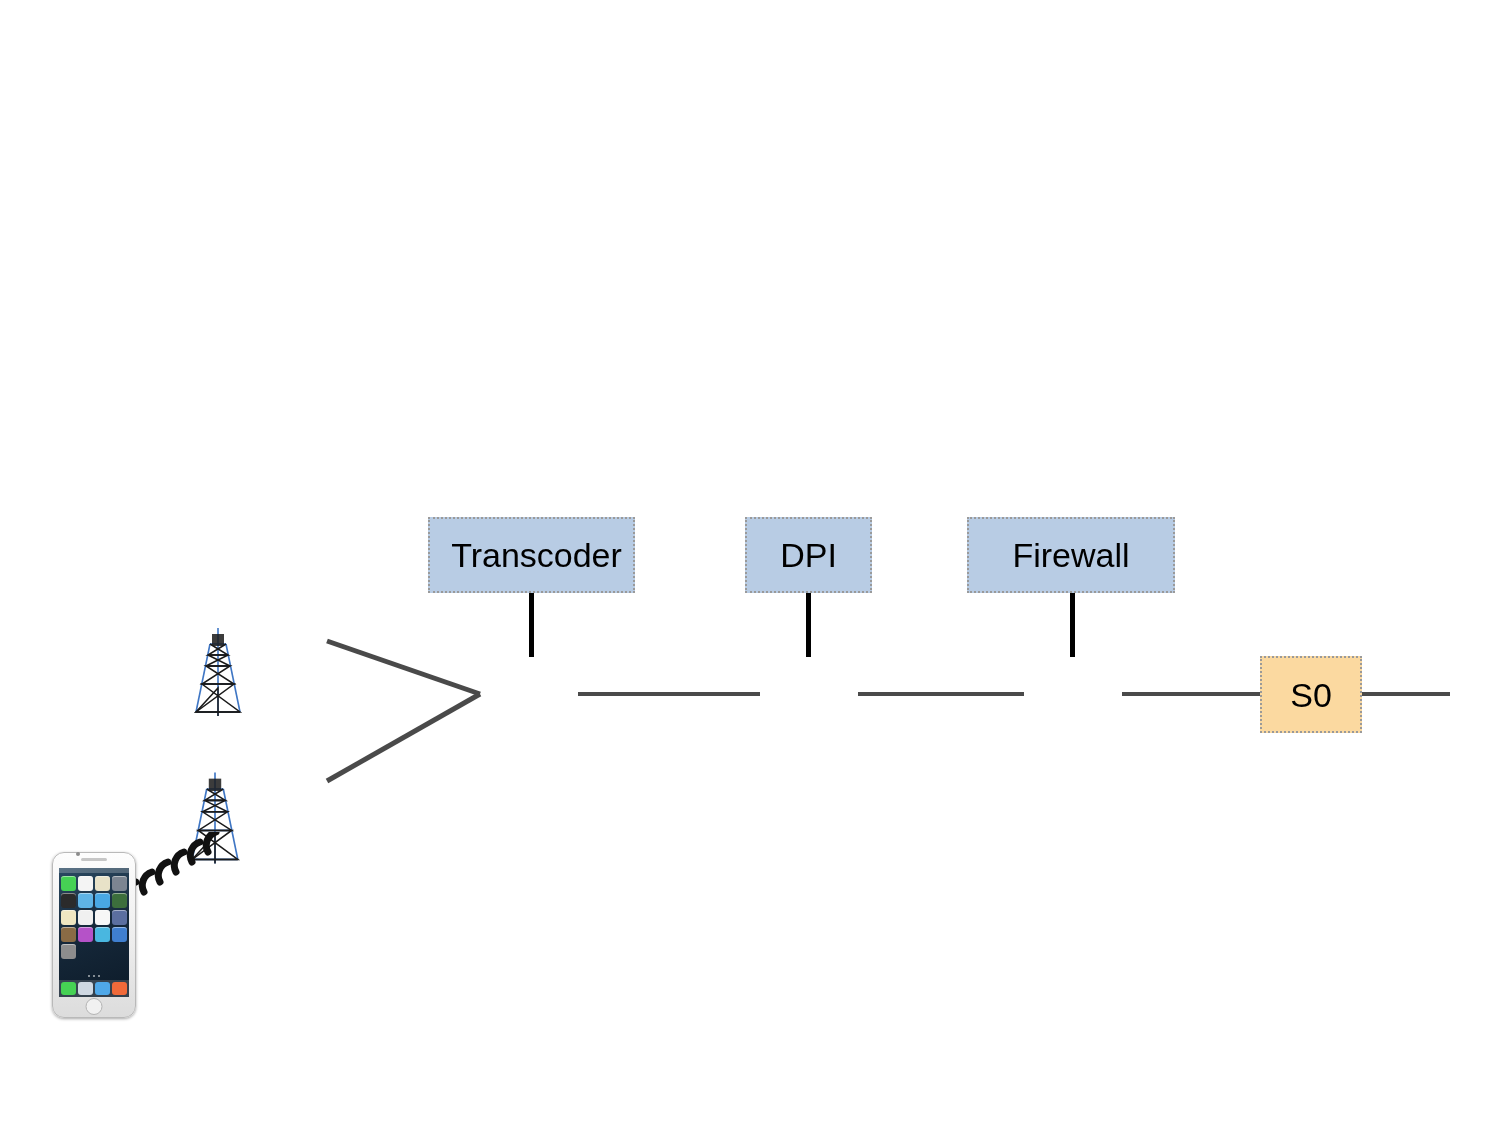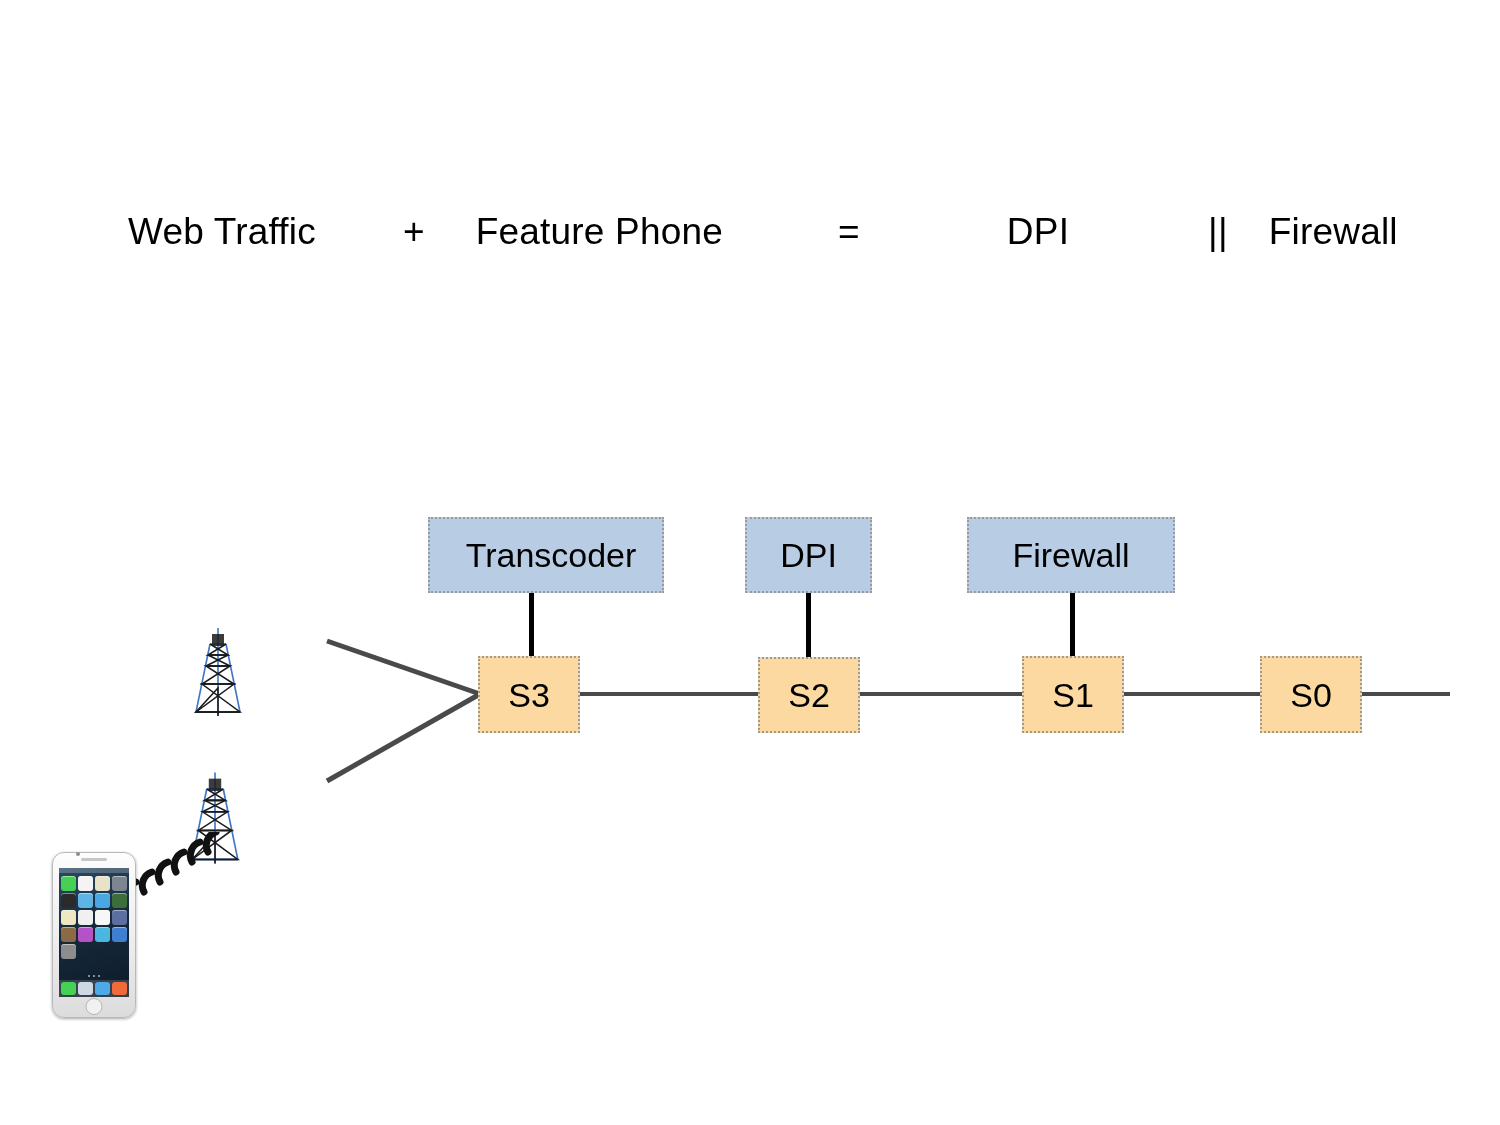--- a/index.html
+++ b/index.html
@@ -114,69 +114,45 @@
     position:absolute;left:0;right:0;bottom:19px;height:4px;
     display:flex;justify-content:center;gap:3px;align-items:center;
   }
   #phone-dots i{width:2px;height:2px;border-radius:50%;background:rgba(255,255,255,.65);}
 </style>
 </head>
 <body>
 
 <div id="stage">
 
-  <div id="title-row">
-    <span>Web Traffic</span>
-    <span class="t-gap-a"></span>
-    <span>+</span>
-    <span class="t-gap-b"></span>
-    <span>Feature Phone</span>
-    <span class="t-gap-c"></span>
-    <span>=</span>
-    <span class="t-gap-d"></span>
-    <span>DPI</span>
-    <span class="t-gap-e"></span>
-    <span>||</span>
-    <span class="t-gap-f"></span>
-    <span>Firewall</span>
-  </div>
 
   <div class="link-h" style="left:578px;top:692px;width:182px;"></div>
   <div class="link-h" style="left:858px;top:692px;width:166px;"></div>
   <div class="link-h" style="left:1122px;top:692px;width:140px;"></div>
   <div class="link-h" style="left:1360px;top:692px;width:90px;"></div>
 
   <svg class="link-diag">
     <line x1="327" y1="641" x2="480" y2="694" stroke="#4a4a4a" stroke-width="5"></line>
     <line x1="327" y1="781" x2="480" y2="694" stroke="#4a4a4a" stroke-width="5"></line>
   </svg>
 
   <div class="link-v" style="left:529px;top:593px;height:64px;"></div>
   <div class="link-v" style="left:806px;top:593px;height:64px;"></div>
   <div class="link-v" style="left:1070px;top:593px;height:64px;"></div>
 
-  <div class="node blue" style="left:428px;top:517px;width:236px;height:76px;padding-left:10px;">
+  <div class="node blue" style="left:428px;top:517px;width:207px;height:76px;padding-left:10px;">
     <span>Transcoder</span>
   </div>
   <div class="node blue" style="left:745px;top:517px;width:127px;height:76px;">
     <span>DPI</span>
   </div>
   <div class="node blue" style="left:967px;top:517px;width:208px;height:76px;">
     <span>Firewall</span>
   </div>
 
-  <div class="node orange" style="left:478px;top:656px;width:102px;height:77px;">
-    <span>S3</span>
-  </div>
-  <div class="node orange" style="left:758px;top:657px;width:102px;height:76px;">
-    <span>S2</span>
-  </div>
-  <div class="node orange" style="left:1022px;top:656px;width:102px;height:77px;">
-    <span>S1</span>
-  </div>
   <div class="node orange" style="left:1260px;top:656px;width:102px;height:77px;">
     <span>S0</span>
   </div>
 
   <svg class="tower" style="left:190px;top:628px;" width="56" height="88" viewBox="0 0 56 88">
     <g stroke="#3f76c4" stroke-width="1.6" fill="none">
       <line x1="28" y1="0" x2="28" y2="16"></line>
       <line x1="20" y1="16" x2="6" y2="84"></line>
       <line x1="36" y1="16" x2="50" y2="84"></line>
       <line x1="28" y1="16" x2="28" y2="88"></line>

